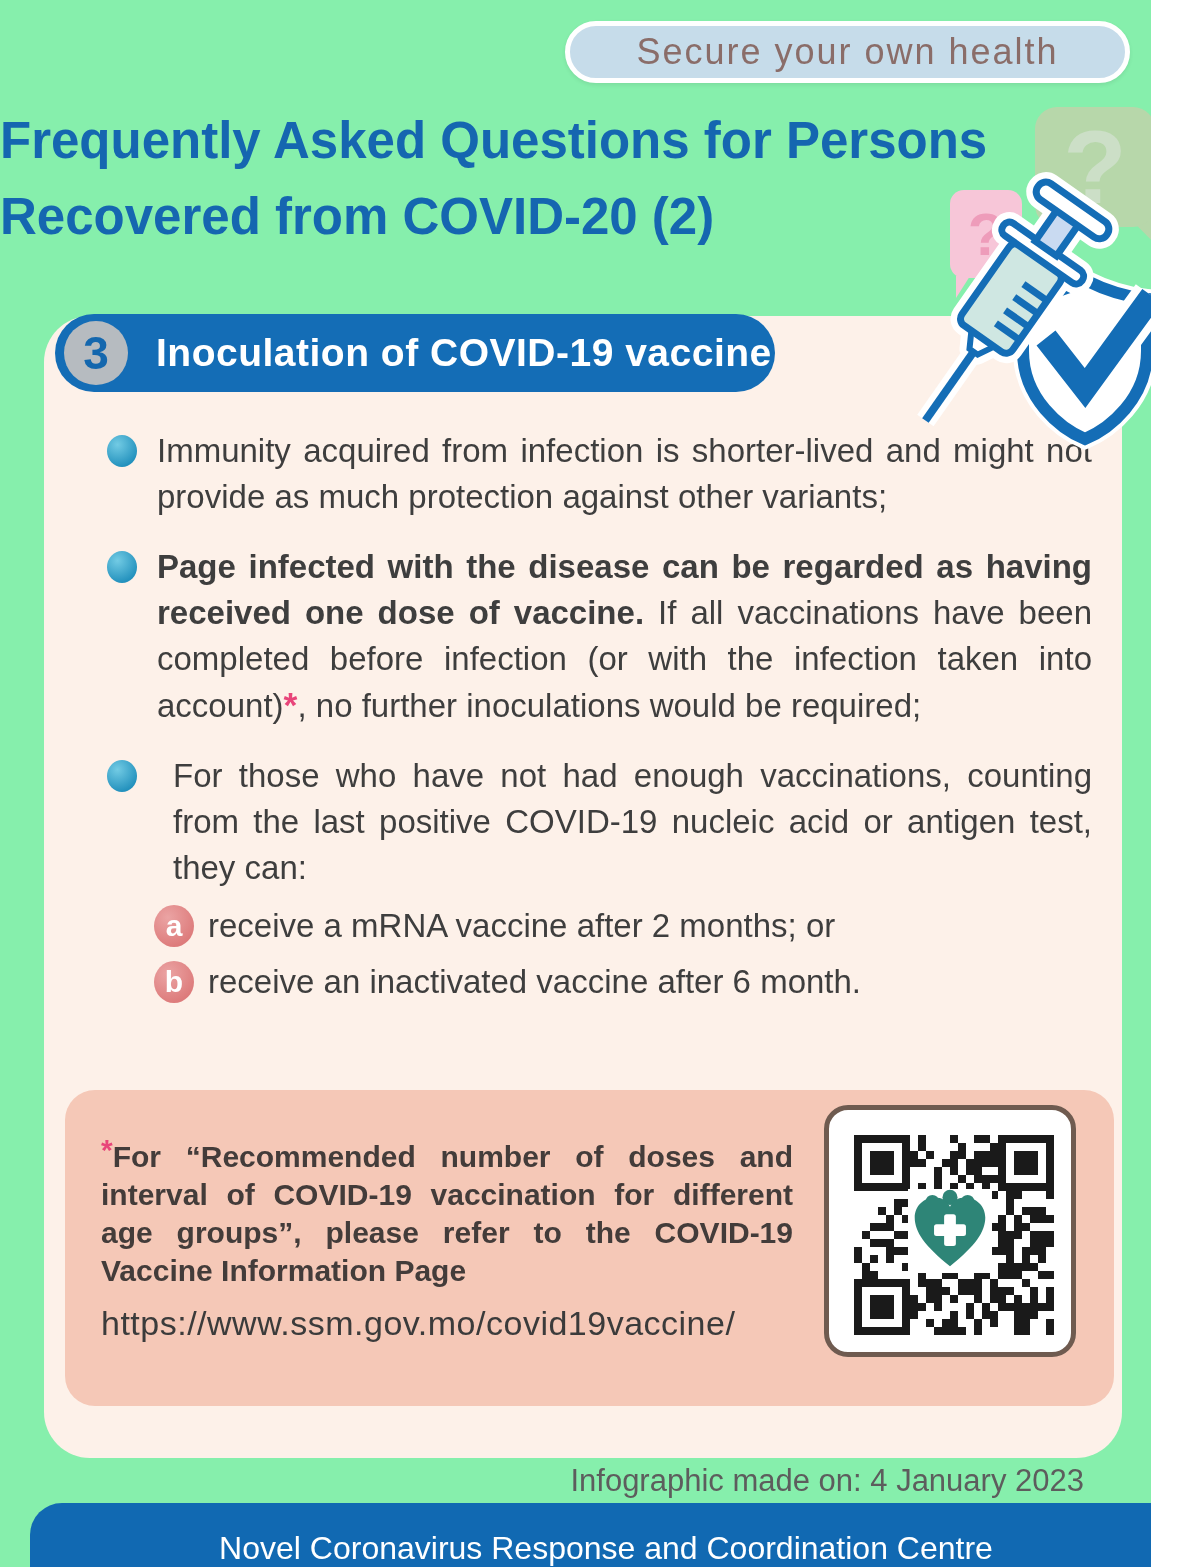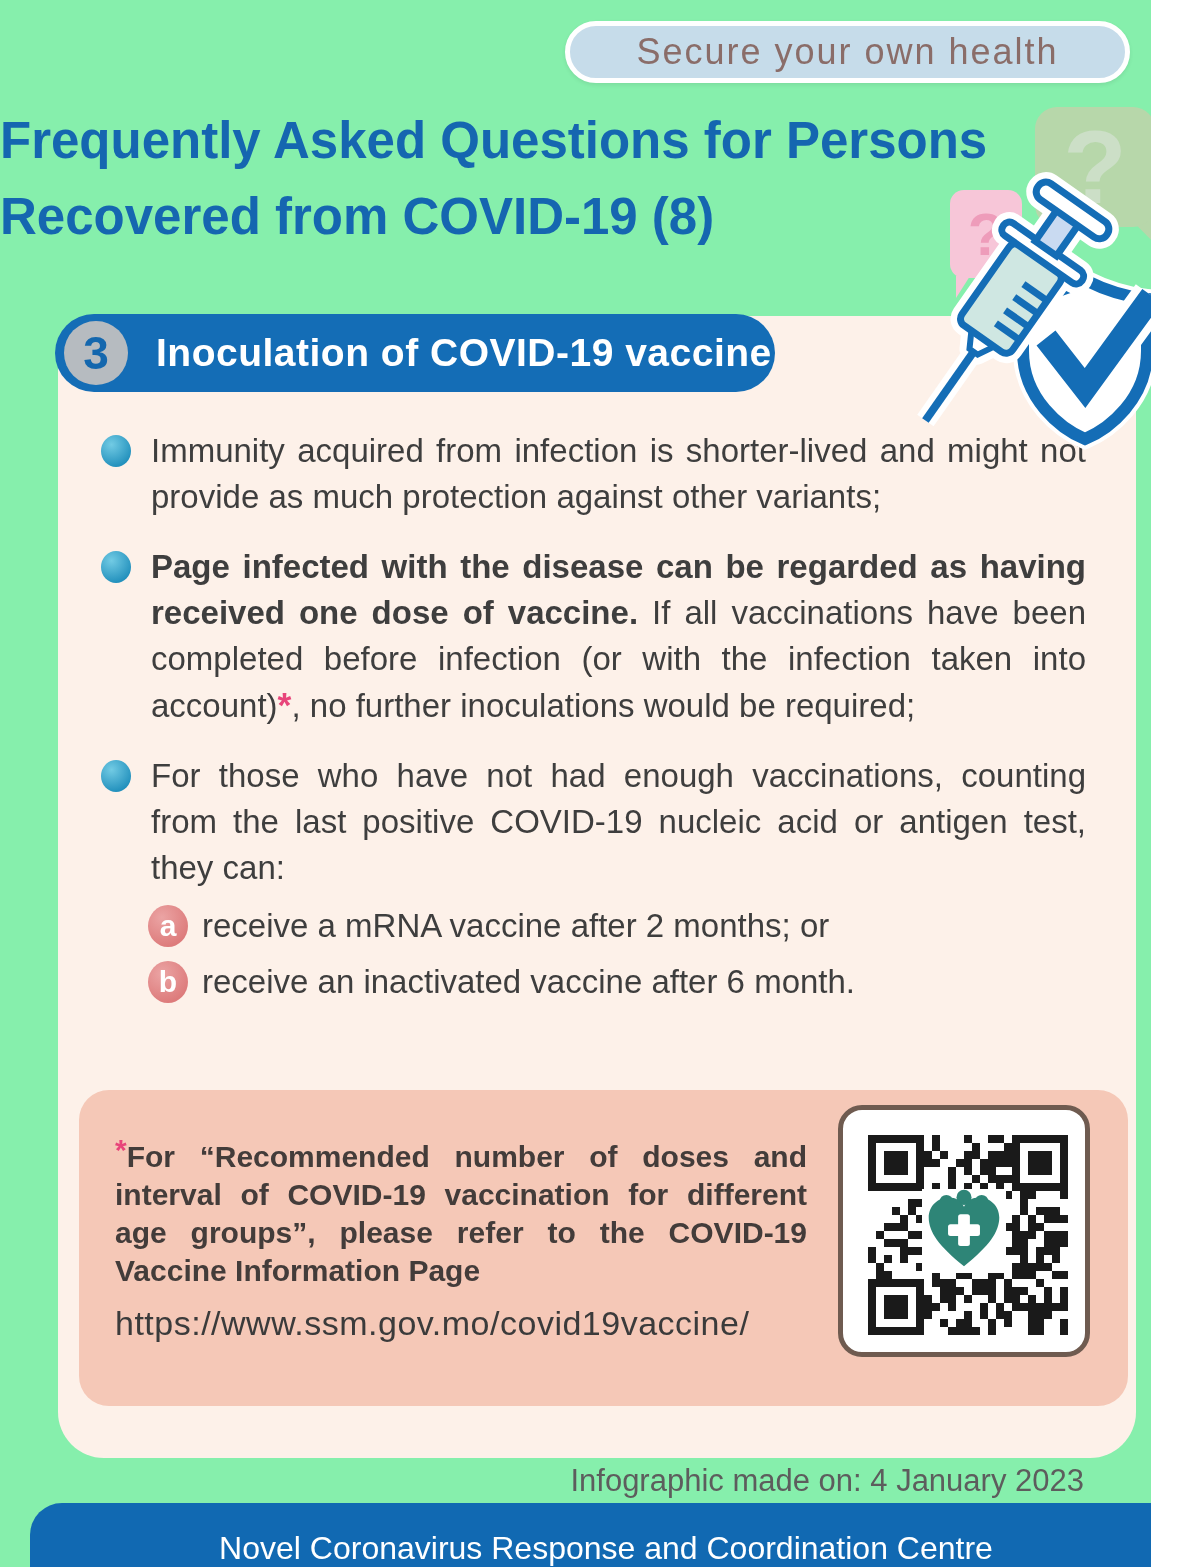--- a/index.html
+++ b/index.html
@@ -56,23 +56,23 @@
   }
   .num-circle{
     width:64px; height:64px; margin-left:9px; border-radius:50%;
     background:#b6bbc0; display:flex; align-items:center; justify-content:center;
   }
   .num-circle span{ color:#1467ae; font-size:46px; font-weight:bold; }
   .banner h2{ margin:0 0 0 28px; color:#ffffff; font-size:39px; font-weight:bold; letter-spacing:0.5px;}
 
   
   .panel{
-    position:absolute; left:58px; top:316px; width:1078px; height:1142px;
+    position:absolute; left:44px; top:316px; width:1078px; height:1142px;
     background:#fdf1e9; border-radius:46px; z-index:2; box-sizing:border-box;
-    padding:112px 30px 0 43px;
+    padding:112px 30px 0 63px;
   }
   .bullet{ display:flex; margin-bottom:24px; }
   .dot{
     flex:0 0 30px; width:30px; height:32px; border-radius:50%; margin-top:7px; margin-right:20px;
     background:radial-gradient(circle at 35% 30%, #72cbe4, #2391bd 75%);
   }
   .bullet p{
     margin:0; width:935px; font-size:33px; line-height:46px;
     text-align:justify; color:#3e3e3e;
   }
@@ -132,21 +132,21 @@
     <span>Secure your own health</span>
   </div>
 
   <div class="green-q-tail"></div>
   <div class="green-q">
     <span>?</span>
   </div>
 
   <div class="title">
     <div>Frequently Asked Questions for Persons</div>
-    <div>Recovered from COVID-19 (8)</div>
+    <div>Recovered from COVID-20 (2)</div>
   </div>
 
   <div class="pink-q">
     <span>?</span>
   </div>
 
   <svg class="illus" viewBox="0 0 300 300">
 
     <path d="M205 112 c22 11 42 17 62 19 v52 c0 48 -38 78 -62 88 c-24 -10 -62 -40 -62 -88 v-52 c20 -2 40 -8 62 -19 z" fill="#ffffff" stroke="#ffffff" stroke-width="20"></path>
     <path d="M205 112 c22 11 42 17 62 19 v52 c0 48 -38 78 -62 88 c-24 -10 -62 -40 -62 -88 v-52 c20 -2 40 -8 62 -19 z" fill="#ffffff" stroke="#146db6" stroke-width="12"></path>
@@ -182,21 +182,21 @@
     <div class="bullet">
       <div class="dot"></div>
       <p class="b">Immunity acquired from infection is shorter-lived and might not provide as much protection against other variants;</p>
     </div>
 
     <div class="bullet">
       <div class="dot"></div>
       <p class="b"><strong>Page infected with the disease can be regarded as having received one dose of vaccine.</strong><span> If all vaccinations have been completed before infection (or with the infection taken into account)</span><span class="star-inline">*</span><span>, no further inoculations would be required;</span></p>
     </div>
 
-    <div class="bullet" style="margin-bottom:10px;">
+    <div class="bullet" style="margin-bottom:10px;gap:16px;">
       <div class="dot"></div>
       <p class="b">For those who have not had enough vaccinations, counting from the last positive COVID-19 nucleic acid or antigen test, they can:</p>
     </div>
 
     <div class="option">
       <div class="opt-circle">
         <span>a</span>
       </div>
       <p>receive a mRNA vaccine after 2 months; or</p>
     </div>

